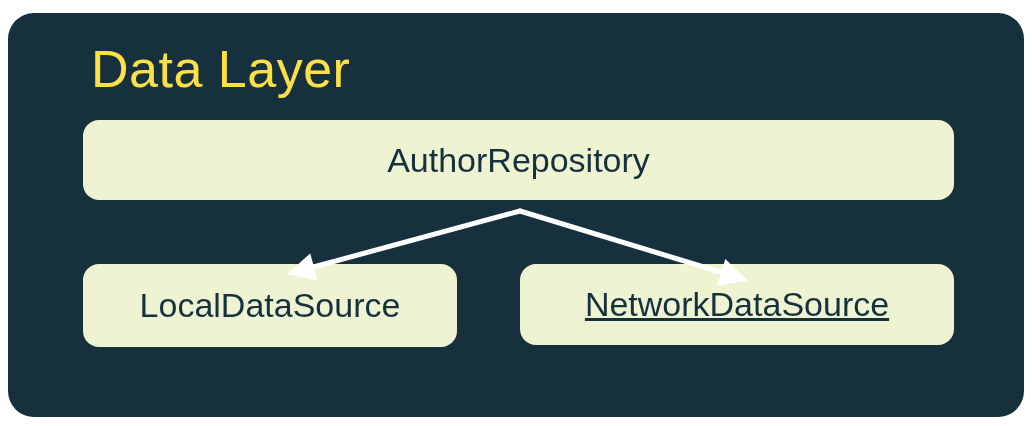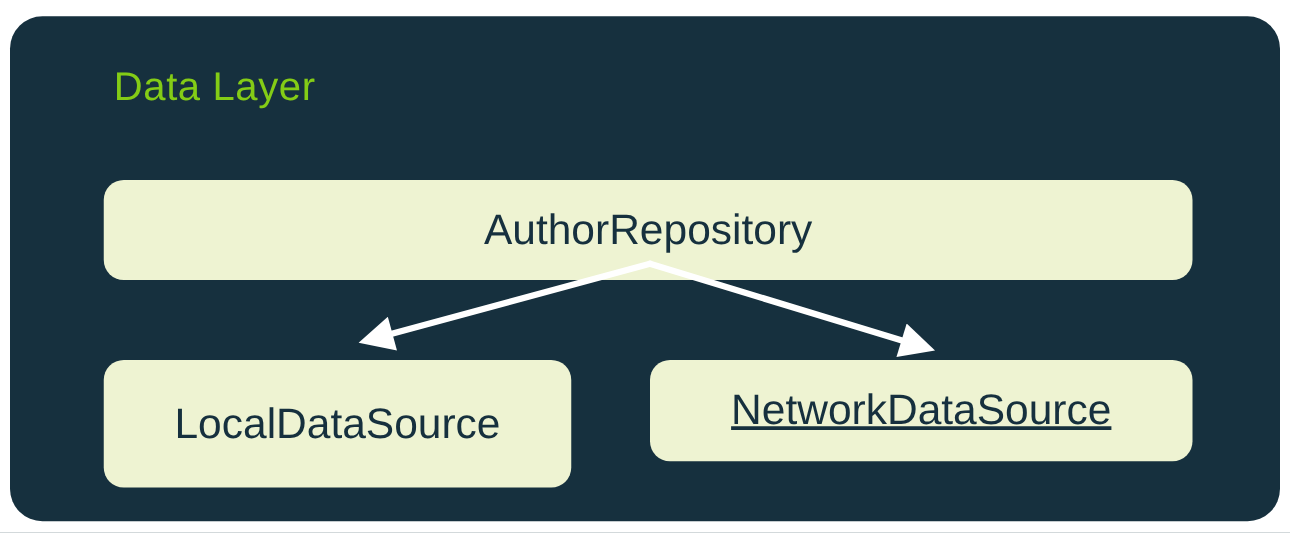--- a/index.html
+++ b/index.html
@@ -21,51 +21,50 @@
     top: 13px;
     width: 1016px;
     height: 404px;
     background: #16303E;
     border-radius: 26px;
   }
   .layer-title {
     position: absolute;
     left: 83px;
     top: 30px;
-    color: #84cc16;
-    font-size: 32px;
+    color: #fde047;
+    font-size: 52px;
     font-weight: 400;
     letter-spacing: 0.5px;
     line-height: 52px;
     white-space: nowrap;
   }
   .node {
     position: absolute;
     background: #EEF3D2;
     border-radius: 16px;
     display: flex;
     align-items: center;
     justify-content: center;
     color: #16303E;
     font-size: 34px;
     font-weight: 400;
     white-space: nowrap;
-    margin-top: 24px;
   }
   .node-repository {
     left: 83px;
     top: 120px;
     width: 871px;
     height: 80px;
   }
   .node-local {
     left: 83px;
     top: 264px;
     width: 374px;
-    height: 102px;
+    height: 83px;
   }
   .node-network {
     left: 520px;
     top: 264px;
     width: 434px;
     height: 81px;
     text-decoration: underline;
   }
   .edges-layer {
     position: absolute;

